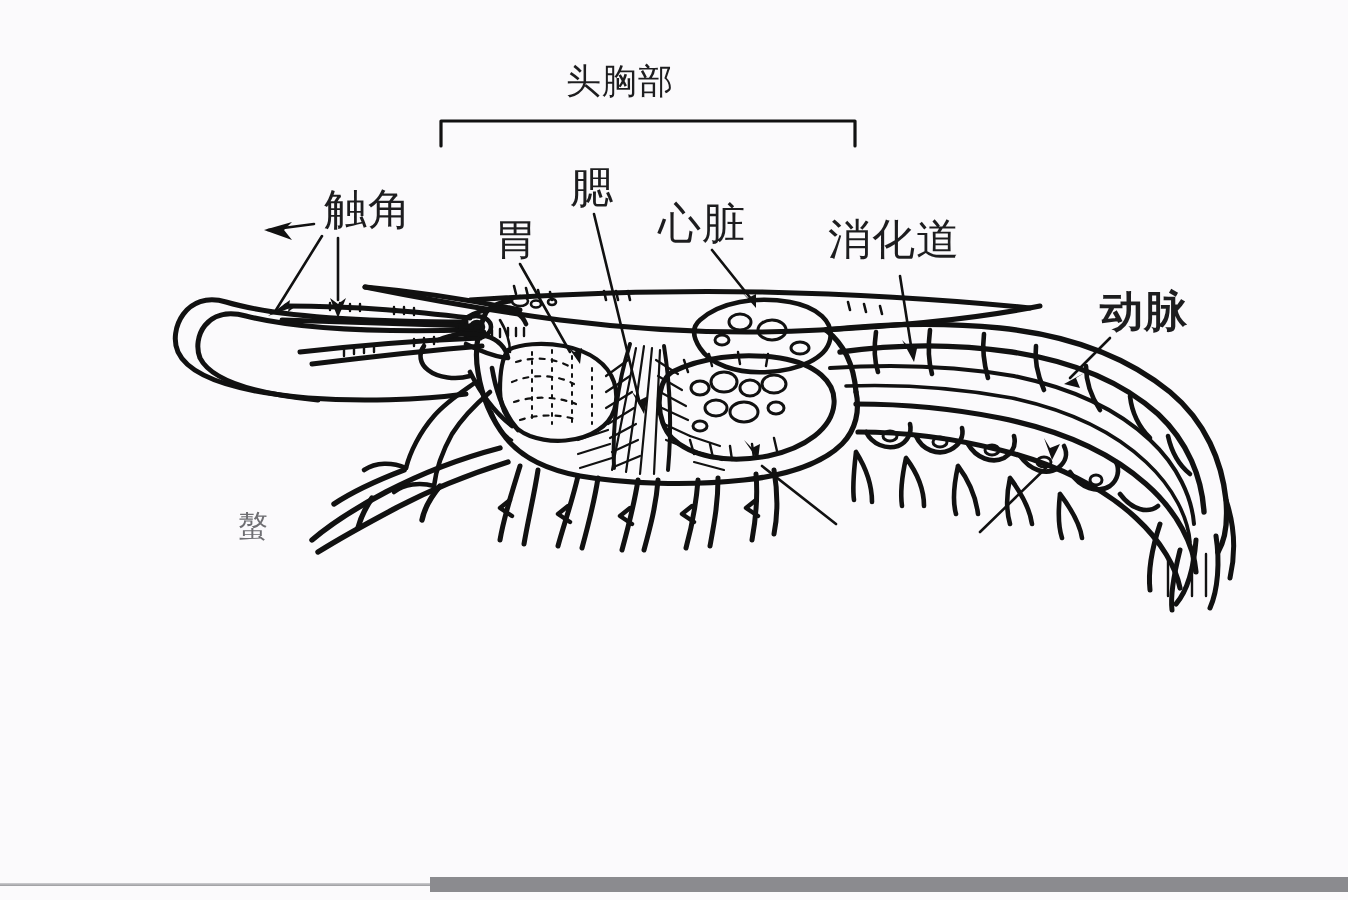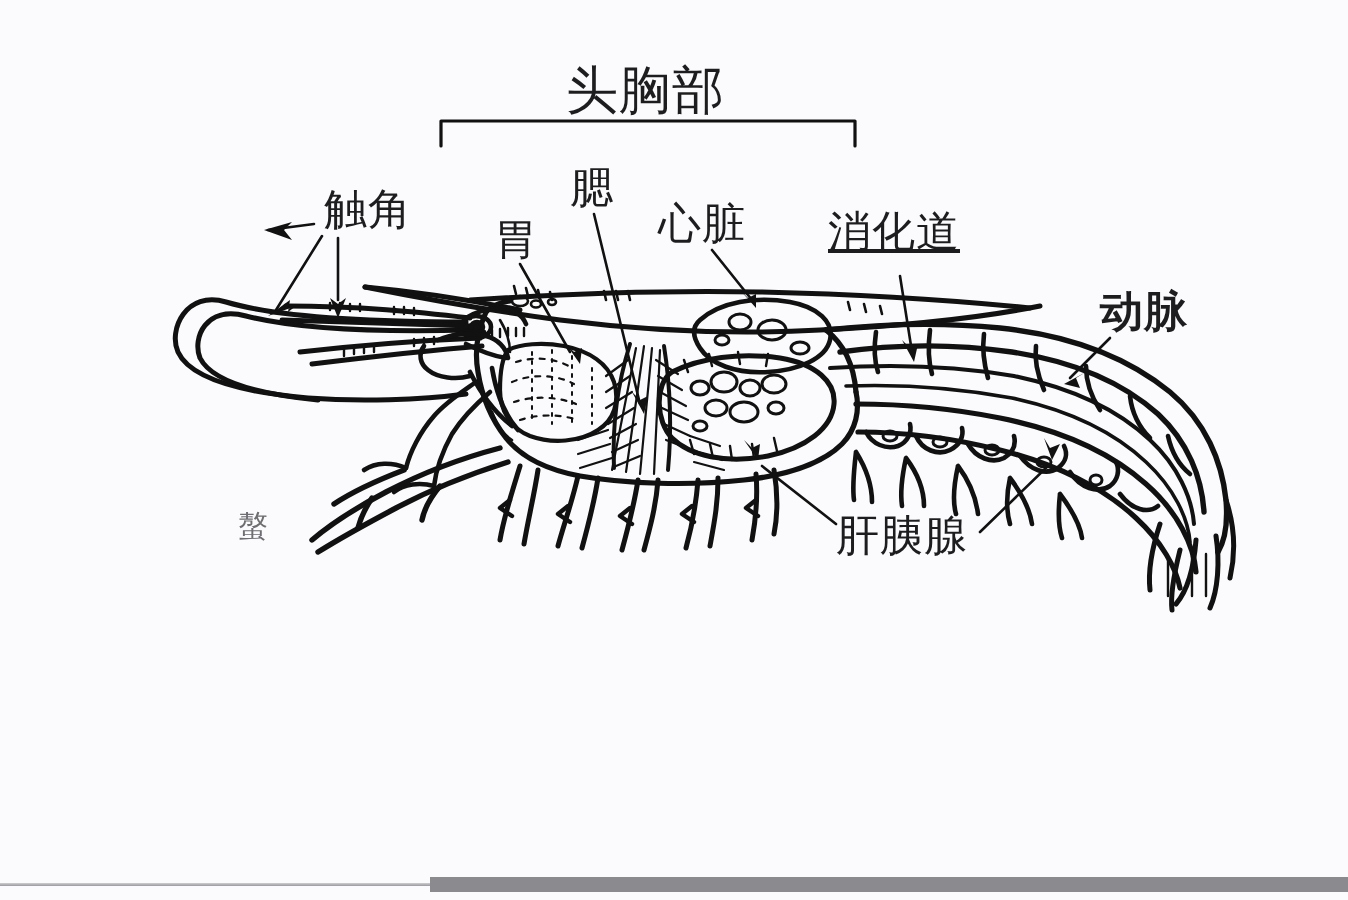--- a/index.html
+++ b/index.html
@@ -15,21 +15,21 @@
   .lbl{
     position:absolute;
     color:#1d1d1f;
     font-family:"DejaVu Sans","Liberation Sans",sans-serif;
     font-size:43px;
     line-height:1;
     letter-spacing:1px;
     white-space:nowrap;
     font-weight:400;
   }
-  .lbl-title{font-size:52px;}
+  .lbl-title{font-size:35px;}
   .lbl-faint{color:#6e6e72;font-size:30px;letter-spacing:0;}
   .scroll-track{
     position:absolute;left:0;bottom:14px;width:1348px;height:3px;
     background:linear-gradient(to bottom,#cfcfd2,#9a9a9e);
   }
   .scroll-thumb{
     position:absolute;left:430px;bottom:8px;width:918px;height:15px;
     background:#8b8b8f;
   }
 </style>
@@ -314,24 +314,23 @@
   <div class="lbl lbl-title" style="left:566px;top:64px;">头胸部</div>
 
   <div class="lbl" style="left:324px;top:188px;">触角</div>
 
   <div class="lbl" style="left:494px;top:218px;">胃</div>
 
   <div class="lbl" style="left:570px;top:166px;">腮</div>
 
   <div class="lbl" style="left:658px;top:202px;">心脏</div>
 
-  <div class="lbl" style="left:828px;top:210px;text-decoration:underline;">消化道</div>
+  <div class="lbl" style="left:828px;top:218px;">消化道</div>
 
   <div class="lbl" style="left:1100px;top:290px;font-weight:bold;">动脉</div>
 
-  <div class="lbl" style="left:836px;top:514px;">肝胰腺</div>
 
   <div class="lbl lbl-faint" style="left:238px;top:511px;">螯</div>
 
   <div class="scroll-track"></div>
   <div class="scroll-thumb" style="left: 430px; width: 918px; background: rgb(139, 139, 143);"></div>
 
 </div>
 
 </body></html>

